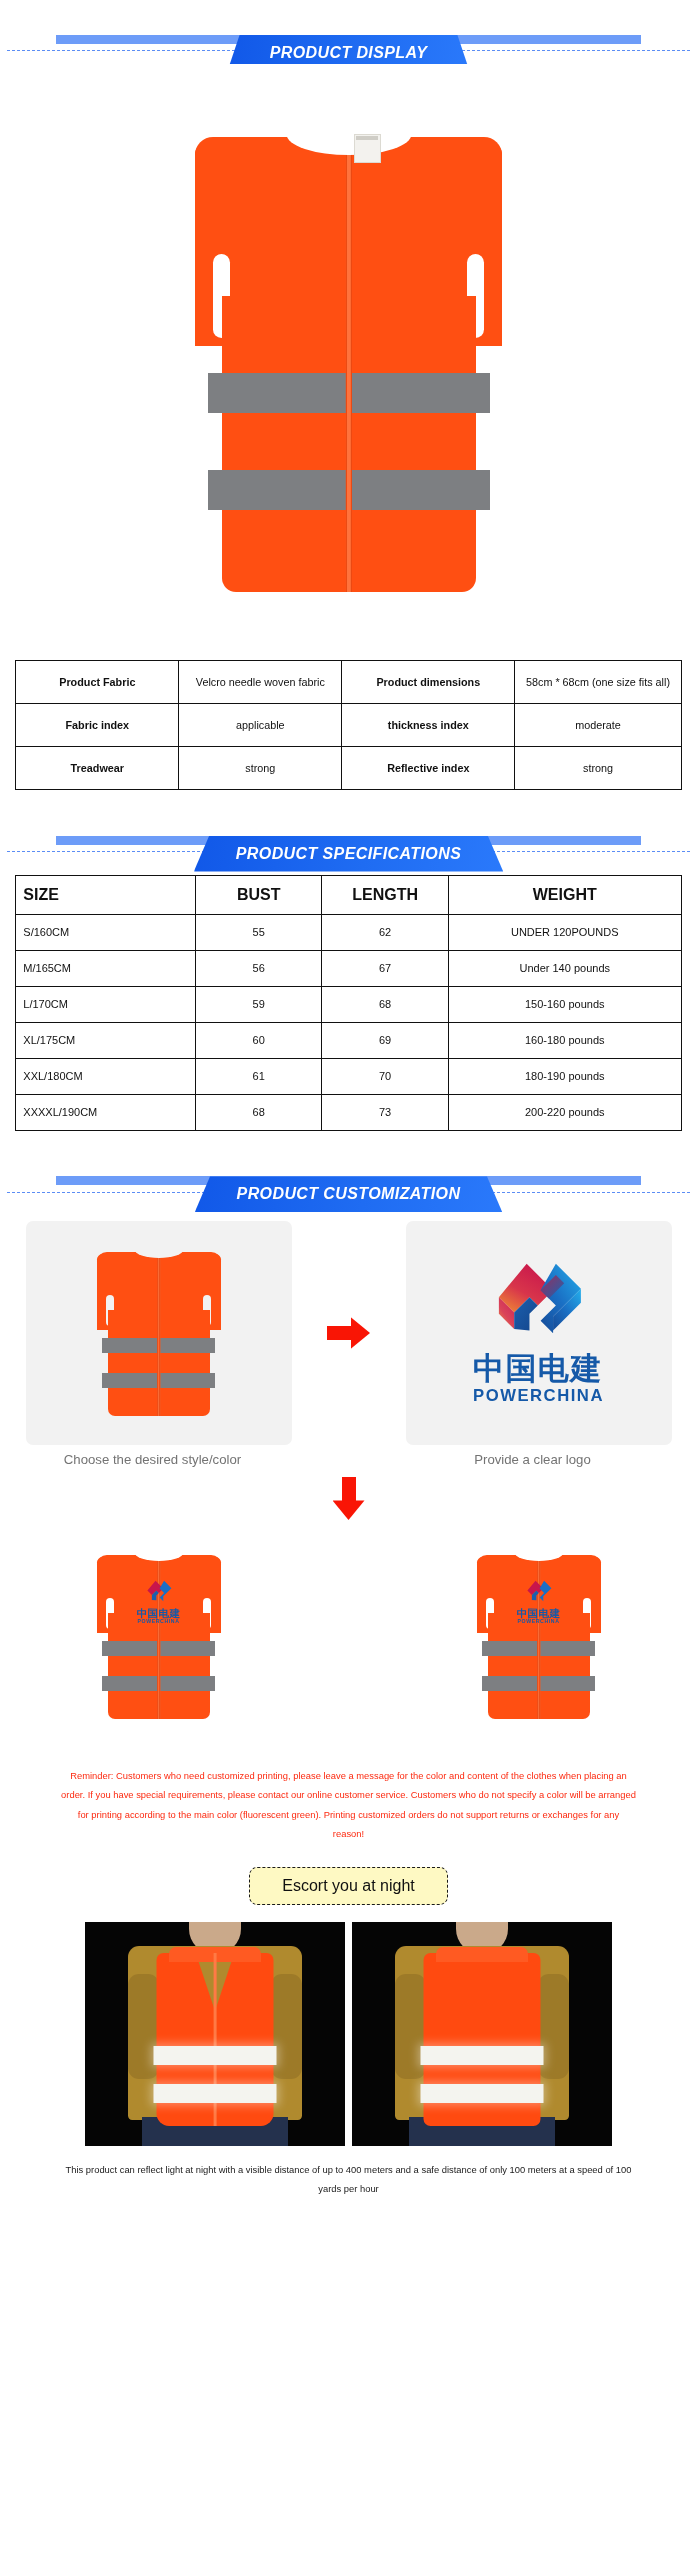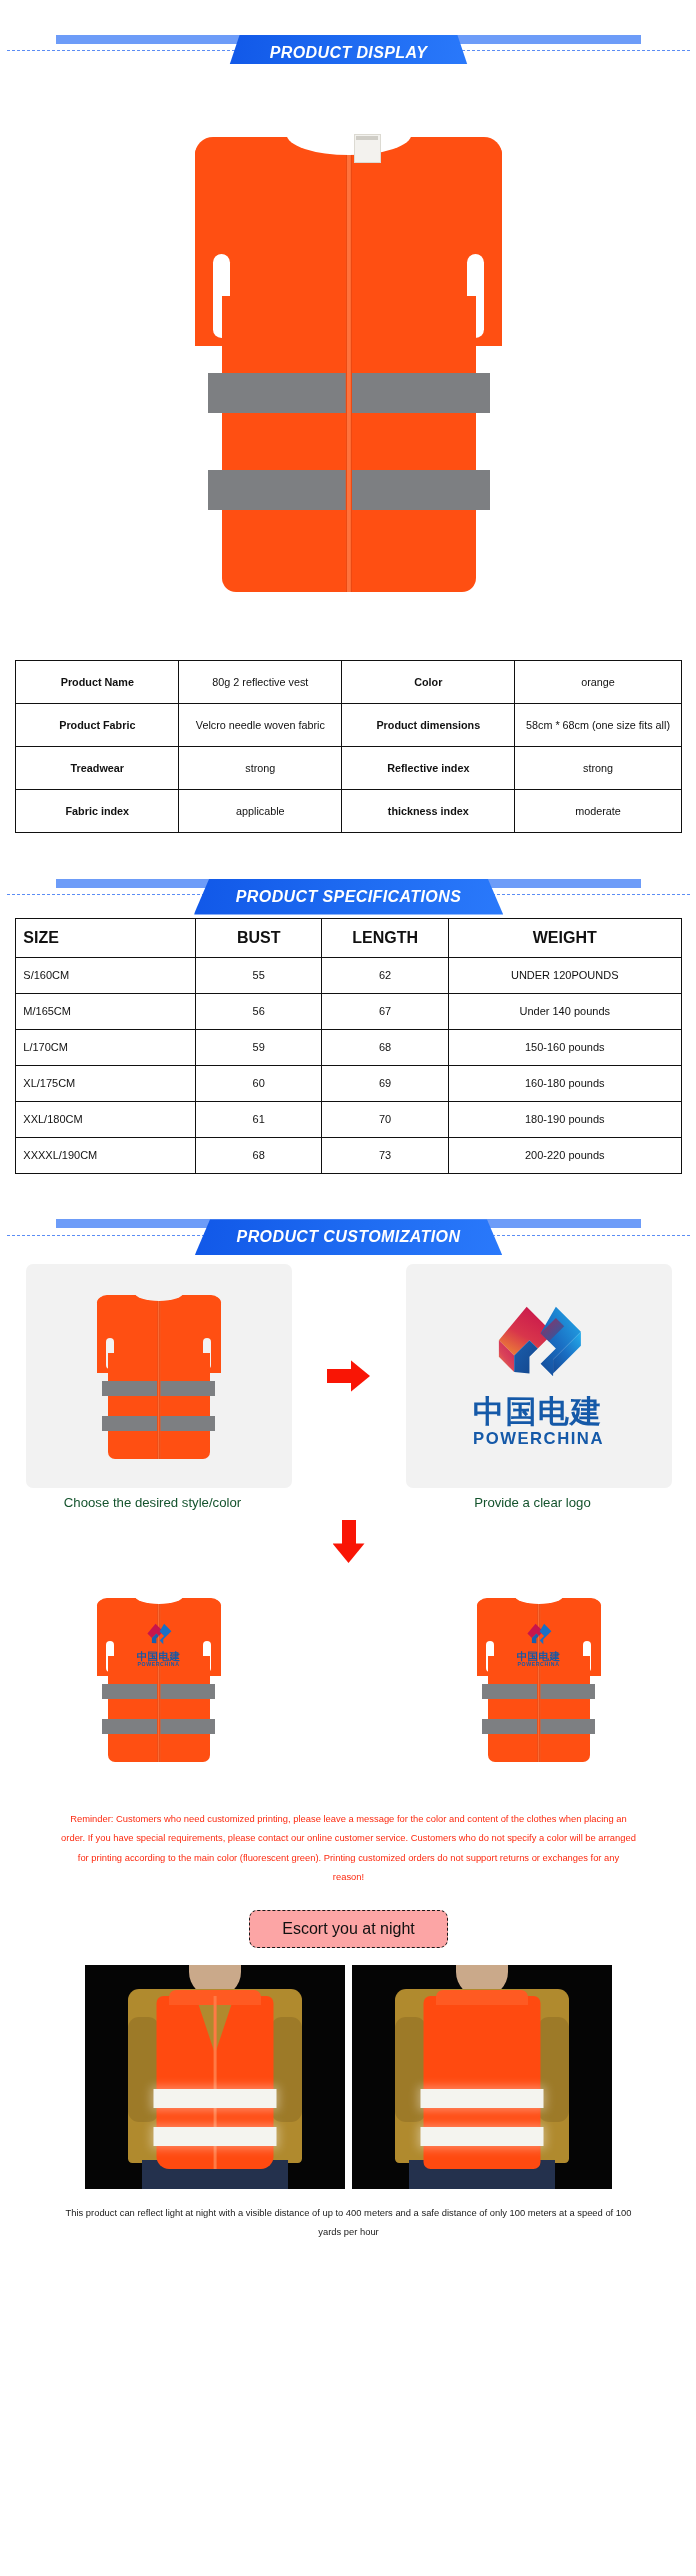--- a/index.html
+++ b/index.html
@@ -254,21 +254,21 @@
   .caption-row {
     display: flex;
     padding: 0 19.5px;
     margin-top: 7px;
     align-items: center;
   }
   .caption {
     width: 266px;
     text-align: center;
     font-size: 13.2px;
-    color: #14532d;
+    color: #737373;
   }
   .caption-mid { width: 114px; }
 
   
   .mini-vest {
     position: relative;
     width: 124px;
     height: 174px;
   }
   .mini-vest .mshoulders {
@@ -352,21 +352,21 @@
   }
 
   
   .night-btn-wrap { display: flex; justify-content: center; margin-top: 24px; }
   .night-btn {
     border: 1.1px dashed #1a1a1a;
     border-radius: 8.4px;
     padding: 9px 32px;
     font-size: 16px;
     color: #111;
-    background: #fca5a5;
+    background: #fef9c3;
   }
   .night-row {
     display: flex;
     justify-content: center;
     gap: 7px;
     margin-top: 16.7px;
     padding: 0 85px;
   }
   .night-photo {
     width: 263px;
@@ -484,42 +484,36 @@
 <div class="tbl-wrap">
   <table class="grid info">
     <colgroup>
         <col class="c1">
         <col class="c2">
         <col class="c3">
         <col class="c4">
       </colgroup>
     <tbody>
       <tr>
-        <td class="k">Product Name</td>
-        <td>80g 2 reflective vest</td>
-        <td class="k">Color</td>
-        <td>orange</td>
-      </tr>
-      <tr>
         <td class="k">Product Fabric</td>
         <td>Velcro needle woven fabric</td>
         <td class="k">Product dimensions</td>
         <td>58cm * 68cm (one size fits all)</td>
       </tr>
       <tr>
+        <td class="k">Fabric index</td>
+        <td>applicable</td>
+        <td class="k">thickness index</td>
+        <td>moderate</td>
+      </tr>
+      <tr>
         <td class="k">Treadwear</td>
         <td>strong</td>
         <td class="k">Reflective index</td>
         <td>strong</td>
-      </tr>
-      <tr>
-        <td class="k">Fabric index</td>
-        <td>applicable</td>
-        <td class="k">thickness index</td>
-        <td>moderate</td>
       </tr>
     </tbody>
   </table>
 </div>
 
 <div class="spacer" style="height:29px"></div>
 
 <div class="banner-wrap">
   <div class="banner-dashes"></div>
   <div class="banner-lightbar"></div>

